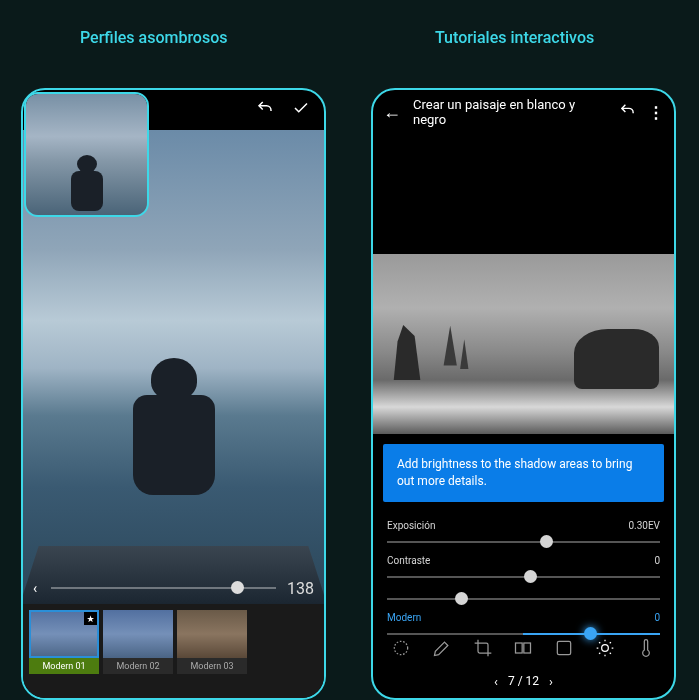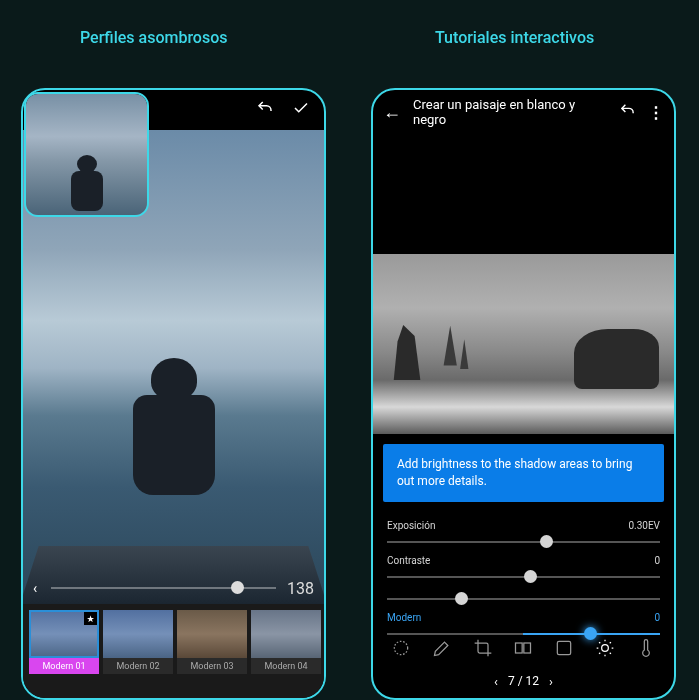--- a/index.html
+++ b/index.html
@@ -30,21 +30,21 @@
 .slider-val{width:32px;text-align:right;color:#ddd;font-size:16px;margin-left:6px}
 
 .preset-row{position:absolute;bottom:0;left:0;right:0;height:94px;background:#1a1a1a;padding:6px}
 .preset-label{color:#e5e5e5;font-size:12px;display:flex;align-items:center;gap:4px;margin-bottom:4px;margin-left:4px}
 .presets{display:flex;gap:4px}
 .preset{width:70px;flex-shrink:0}
 .preset-img{height:48px;background:linear-gradient(to bottom,#5270a0,#7590b8,#4a6485);position:relative}
 .preset.sel .preset-img{outline:2px solid #2a8fd8;outline-offset:-2px}
 .preset-star{position:absolute;top:2px;right:2px;width:13px;height:13px;background:#000;color:#fff;font-size:9px;display:flex;align-items:center;justify-content:center}
 .preset-name{font-size:9px;color:#aaa;text-align:center;padding:3px 0;background:#2a2a2a}
-.preset.sel .preset-name{background:#d946ef;color:#fff}
+.preset.sel .preset-name{background:#4d7c0f;color:#fff}
 .preset:nth-child(3) .preset-img{background:linear-gradient(to bottom,#6a5a48,#8a7560,#5a4838)}
 .preset:nth-child(4) .preset-img{background:linear-gradient(to bottom,#687588,#8a95a5,#586575)}
 
 
 .phone-right{position:absolute;left:371px;top:88px;width:305px;height:612px;border:2px solid #3dd8e8;border-radius:24px;overflow:hidden;background:#000}
 .topbar-right{height:44px;display:flex;align-items:center;padding:0 10px;gap:12px;color:#fff}
 .topbar-right .back{font-size:18px}
 .topbar-right .ttitle{flex:1;font-size:13px}
 .topbar-right .undo svg{width:17px;height:17px}
 .topbar-right .more{font-size:16px;font-weight:bold}
@@ -117,24 +117,20 @@
           <div class="preset-name">Modern 01</div>
         </div>
       <div class="preset">
           <div class="preset-img"></div>
           <div class="preset-name">Modern 02</div>
         </div>
       <div class="preset">
           <div class="preset-img"></div>
           <div class="preset-name">Modern 03</div>
         </div>
-      <div class="preset">
-          <div class="preset-img"></div>
-          <div class="preset-name">Modern 04</div>
-        </div>
     </div>
   </div>
 </div>
 
 <div class="inset">
   <div class="inset-img">
       <div class="inset-sil">
         <div class="inset-hat"></div>
         <div class="inset-body"></div>
       </div>

